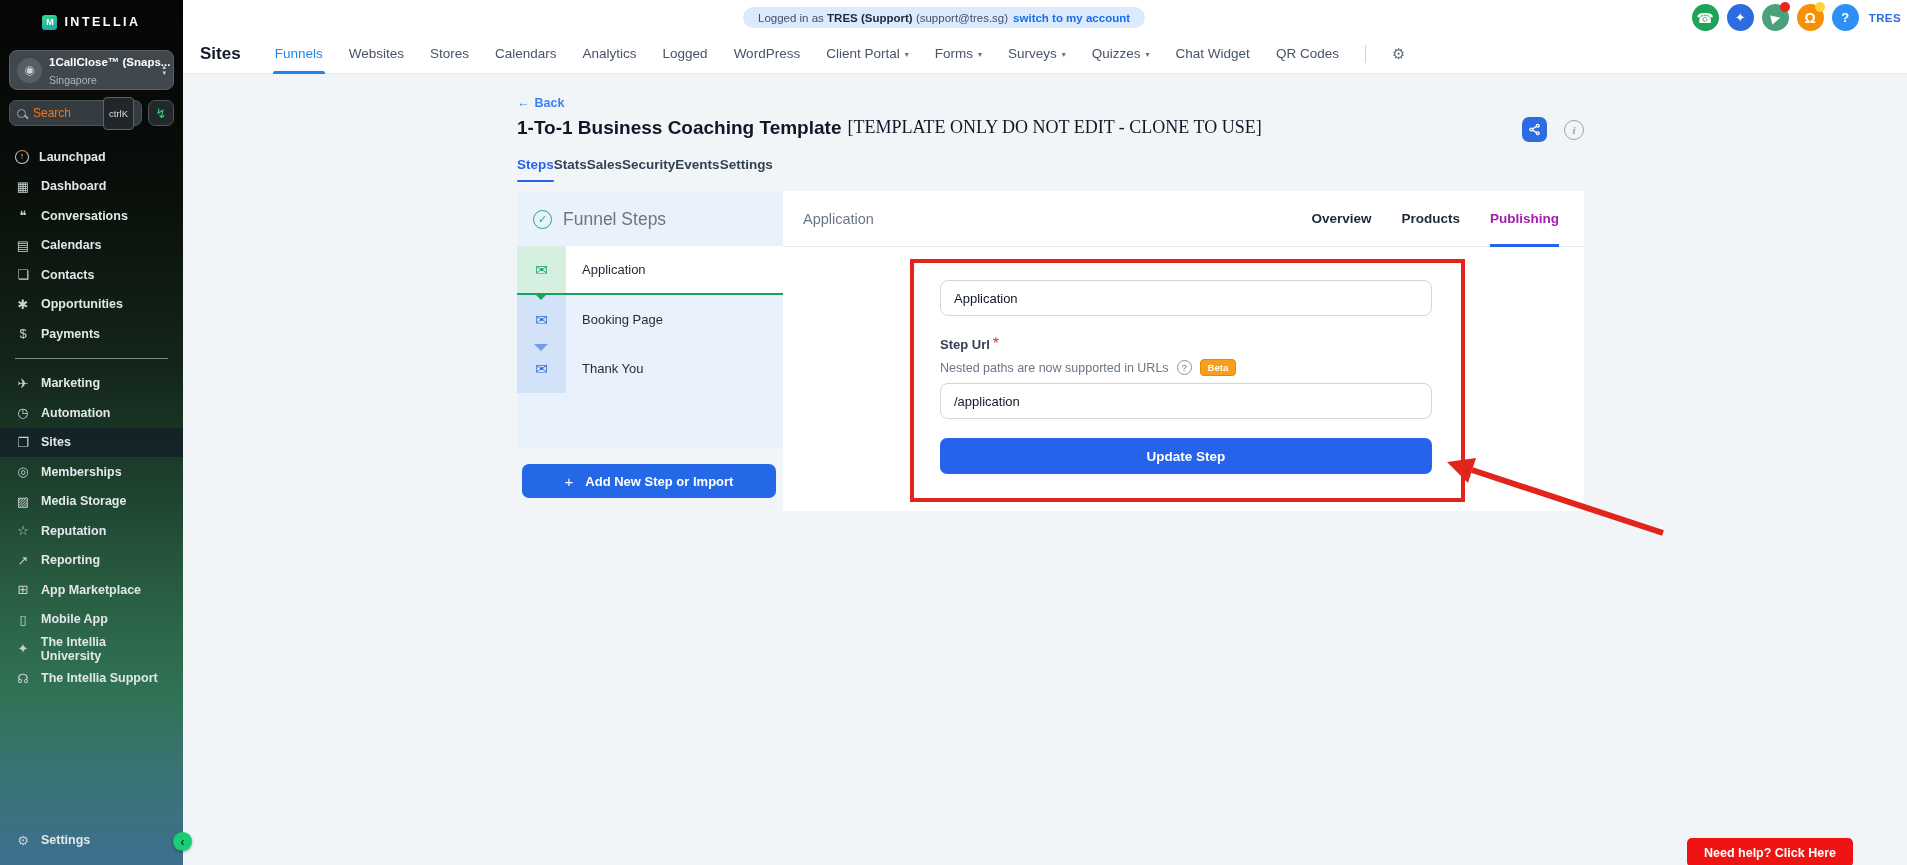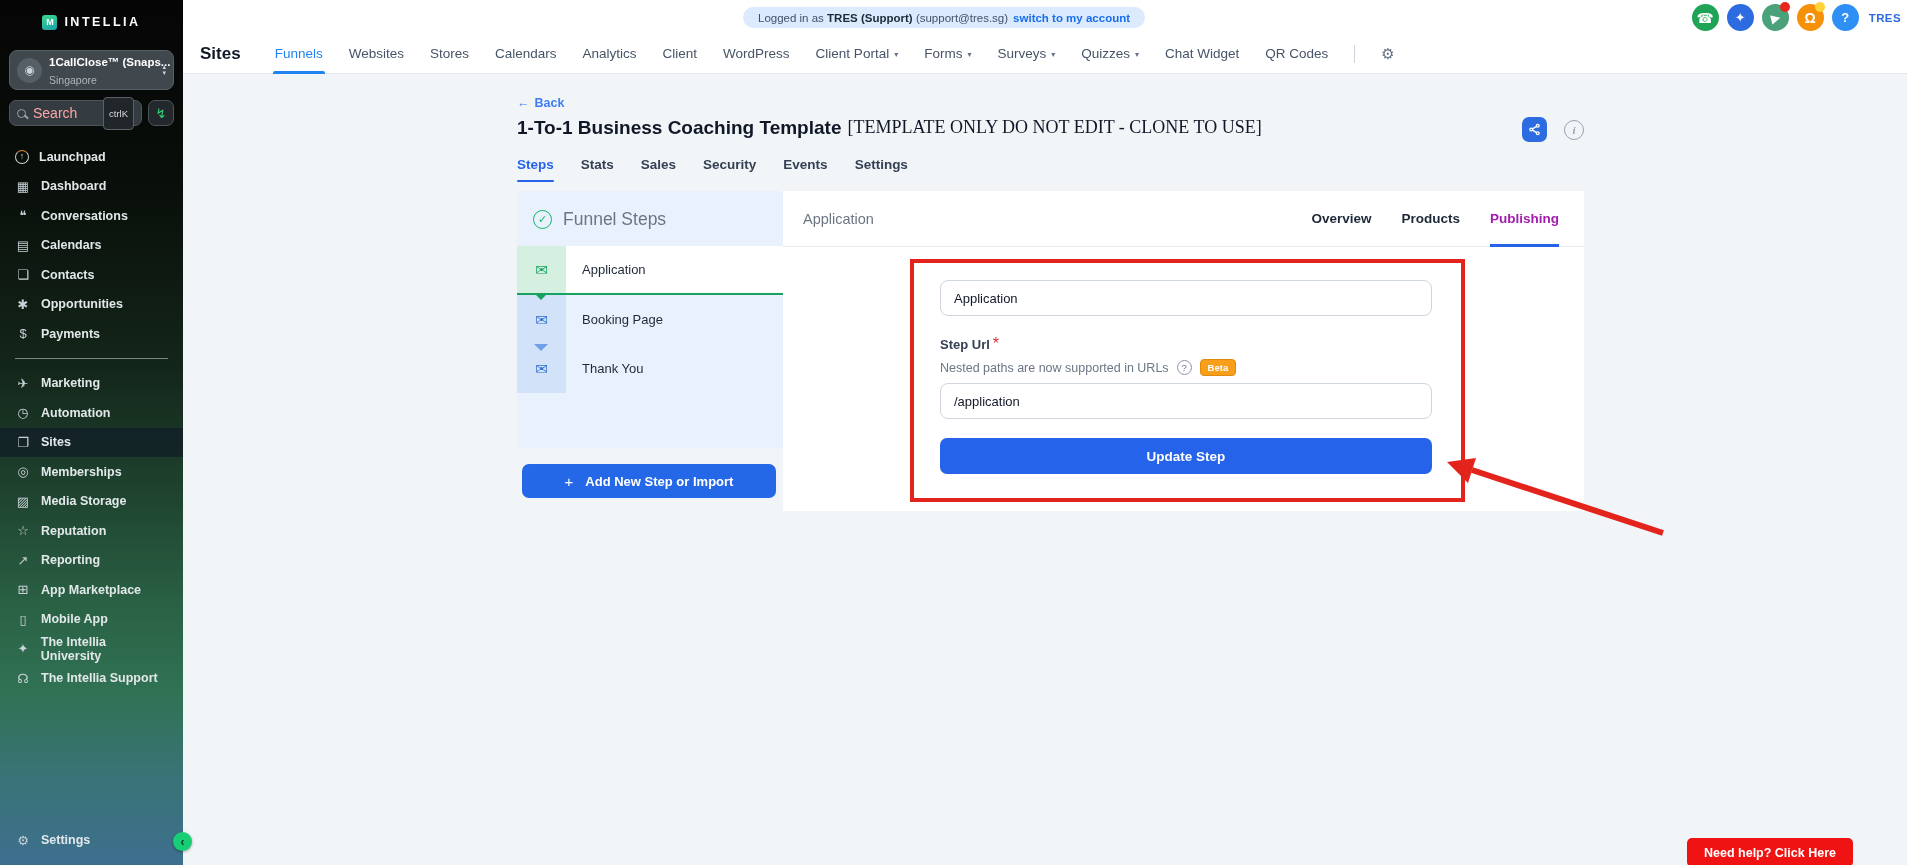--- a/index.html
+++ b/index.html
@@ -23,21 +23,21 @@
   .account-texts { min-width:0; }
   .account-name { font-size:11.5px; font-weight:700; color:#fff; white-space:nowrap; overflow:hidden; text-overflow:ellipsis; width:98px; }
   .account-loc { font-size:10.5px; color:#aeb6bd; }
   .account-chevrons { margin-left:auto; display:flex; flex-direction:column; line-height:6.5px; font-size:7px; color:#cdd3d8; }
 
   .search-row { margin:6px 9px; display:flex; gap:6px; }
   .search-box { flex:1; background:#343b41; border:1px solid #4d555b; border-radius:7px; height:26px;
     display:flex; align-items:center; padding:0 7px; gap:7px; }
   .mag { width:9px; height:9px; border:1.5px solid #99a2aa; border-radius:50%; position:relative; flex-shrink:0; }
   .mag::after { content:''; position:absolute; width:5px; height:1.5px; background:#99a2aa; transform:rotate(45deg); right:-4px; bottom:-1px; }
-  .search-text { color:#fca5a5; font-size:14px; flex:1; }
+  .search-text { color:#f97316; font-size:12px; flex:1; }
   .kbd { background:#21262b; border:1px solid #5a6167; border-radius:4px; color:#d4dade; font-size:9.5px; padding:10px 5px; }
   .bolt-btn { width:26px; height:26px; border-radius:7px; background:#23282d; border:1px solid #4d555b;
     display:grid; place-items:center; color:#34d37b; font-size:13px; }
 
   .menu { flex:1; padding-top:10px; }
   .side-item { height:29.5px; display:flex; align-items:center; gap:10px; padding:0 15px;
     font-size:12.5px; font-weight:700; color:#e2e8ea; cursor:pointer; }
   .side-item.active { background:rgba(16,24,40,.62); }
   .side-item .ico { width:16px; text-align:center; font-size:13px; font-weight:400; color:#c9d1d6; }
   .side-item .ico.launch { width:14px; height:14px; border:1.5px solid #c9d1d6; border-top-color:#e0862e;
@@ -88,21 +88,21 @@
     width:max-content; cursor:pointer; }
   .title-row { display:flex; margin-top:7px; }
   .page-title { font-size:19px; font-weight:700; color:#101828; }
   .title-note { font-family:"Liberation Serif","DejaVu Serif",serif; font-weight:500; font-size:18px; margin-left:6px; }
   .title-actions { margin-left:auto; display:flex; align-items:center; gap:17px; }
   .share-btn { width:25px; height:25px; border-radius:7px; background:#2d6ce0; display:grid; place-items:center; cursor:pointer; }
   .info-btn { width:20px; height:20px; border-radius:50%; border:1.5px solid #98a2b3; color:#98a2b3;
     display:grid; place-items:center; font-size:11px; font-style:italic; font-weight:700; cursor:pointer;
     font-family:"Liberation Serif","DejaVu Serif",serif; }
 
-  .page-tabs { display:flex; gap:27px; margin-top:15px; }
+  .page-tabs { display:flex; margin-top:15px; }
   .ptab { font-size:13.5px; font-weight:600; color:#344054; padding-bottom:10px; position:relative; cursor:pointer; }
   .ptab.active { color:#2563eb; }
   .ptab.active::after { content:''; position:absolute; left:0; right:0; bottom:0; height:2.5px; background:#2563eb; border-radius:2px; }
 
   .panels { display:flex; margin-top:9px; align-items:flex-start; }
   .funnel-col { width:266px; flex-shrink:0; }
   .funnel-panel { background:#e9f1fc; min-height:257px; }
   .fp-header { display:flex; align-items:center; gap:11px; padding:18px 16px 16px; }
   .check-circle { width:19px; height:19px; border-radius:50%; border:1.7px solid #12b76a; color:#12b76a;
     display:grid; place-items:center; font-size:11px; font-weight:700; }
@@ -313,21 +313,21 @@
             <span>Funnels</span>
           </span><span class="nav-item">
             <span>Websites</span>
           </span><span class="nav-item">
             <span>Stores</span>
           </span><span class="nav-item">
             <span>Calendars</span>
           </span><span class="nav-item">
             <span>Analytics</span>
           </span><span class="nav-item">
-            <span>Client</span>
+            <span>Logged</span>
           </span><span class="nav-item">
             <span>WordPress</span>
           </span><span class="nav-item">
             <span>Client Portal</span>
             <span class="nav-caret">▾</span>
           </span><span class="nav-item">
             <span>Forms</span>
             <span class="nav-caret">▾</span>
           </span><span class="nav-item">
             <span>Surveys</span>

